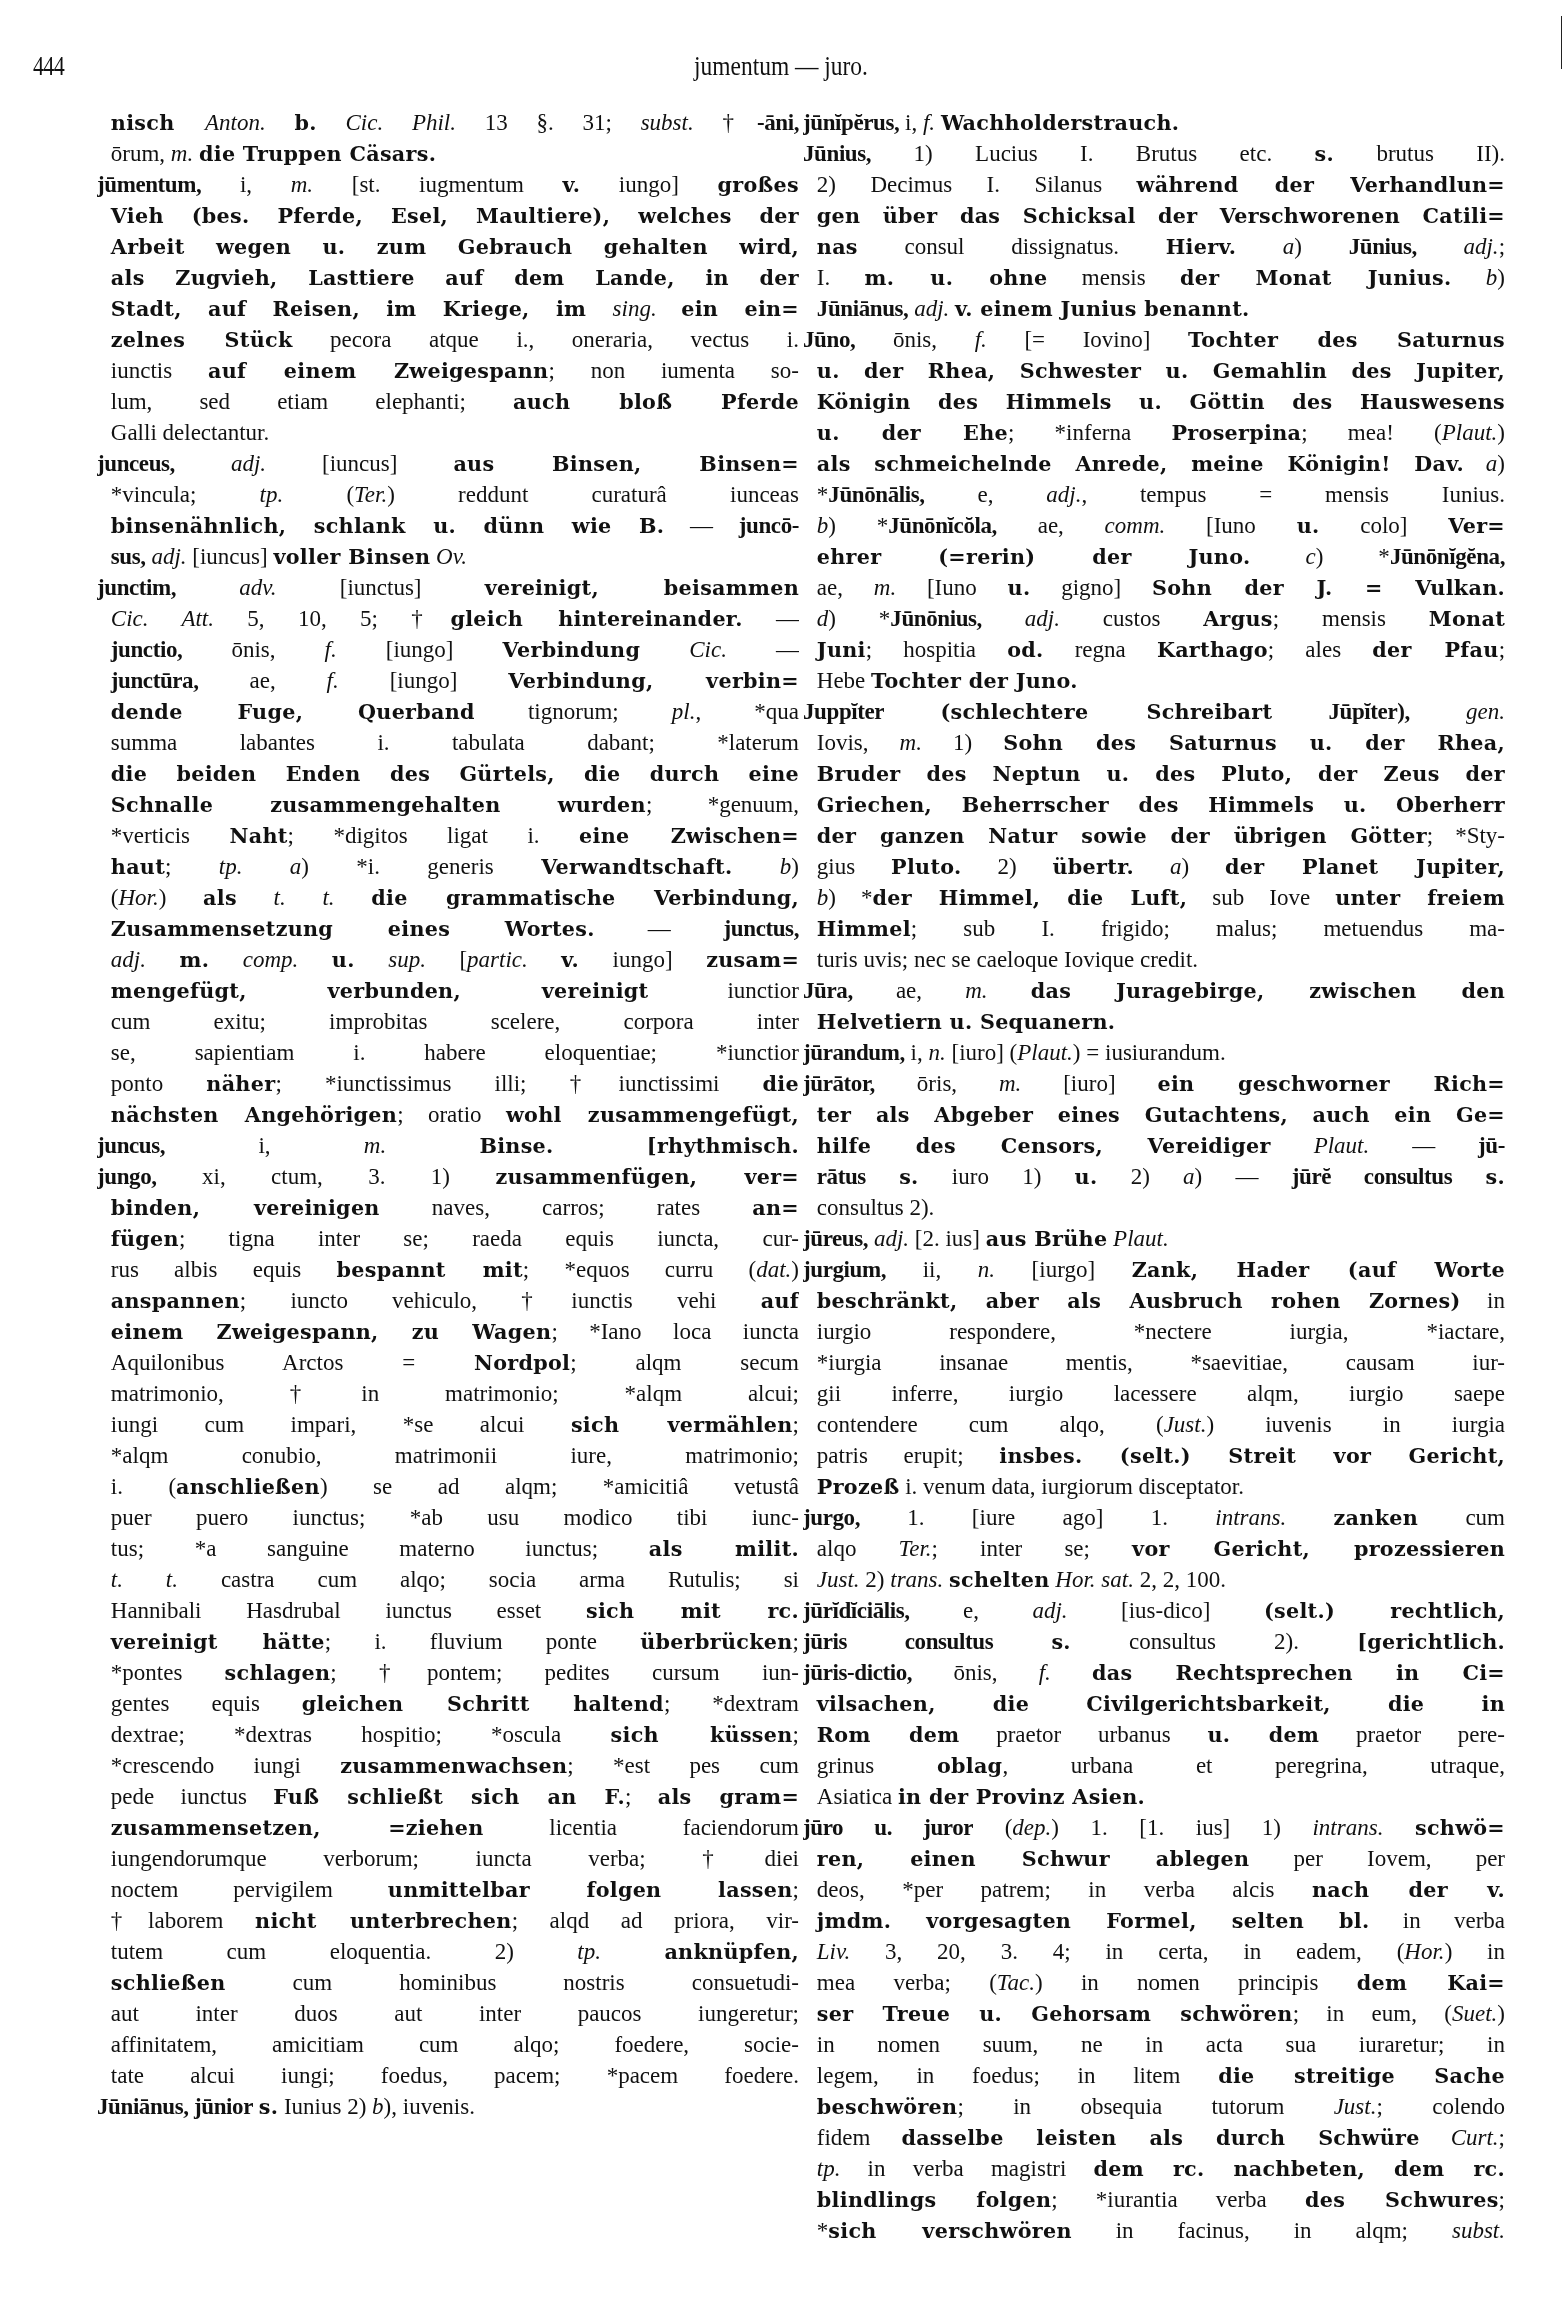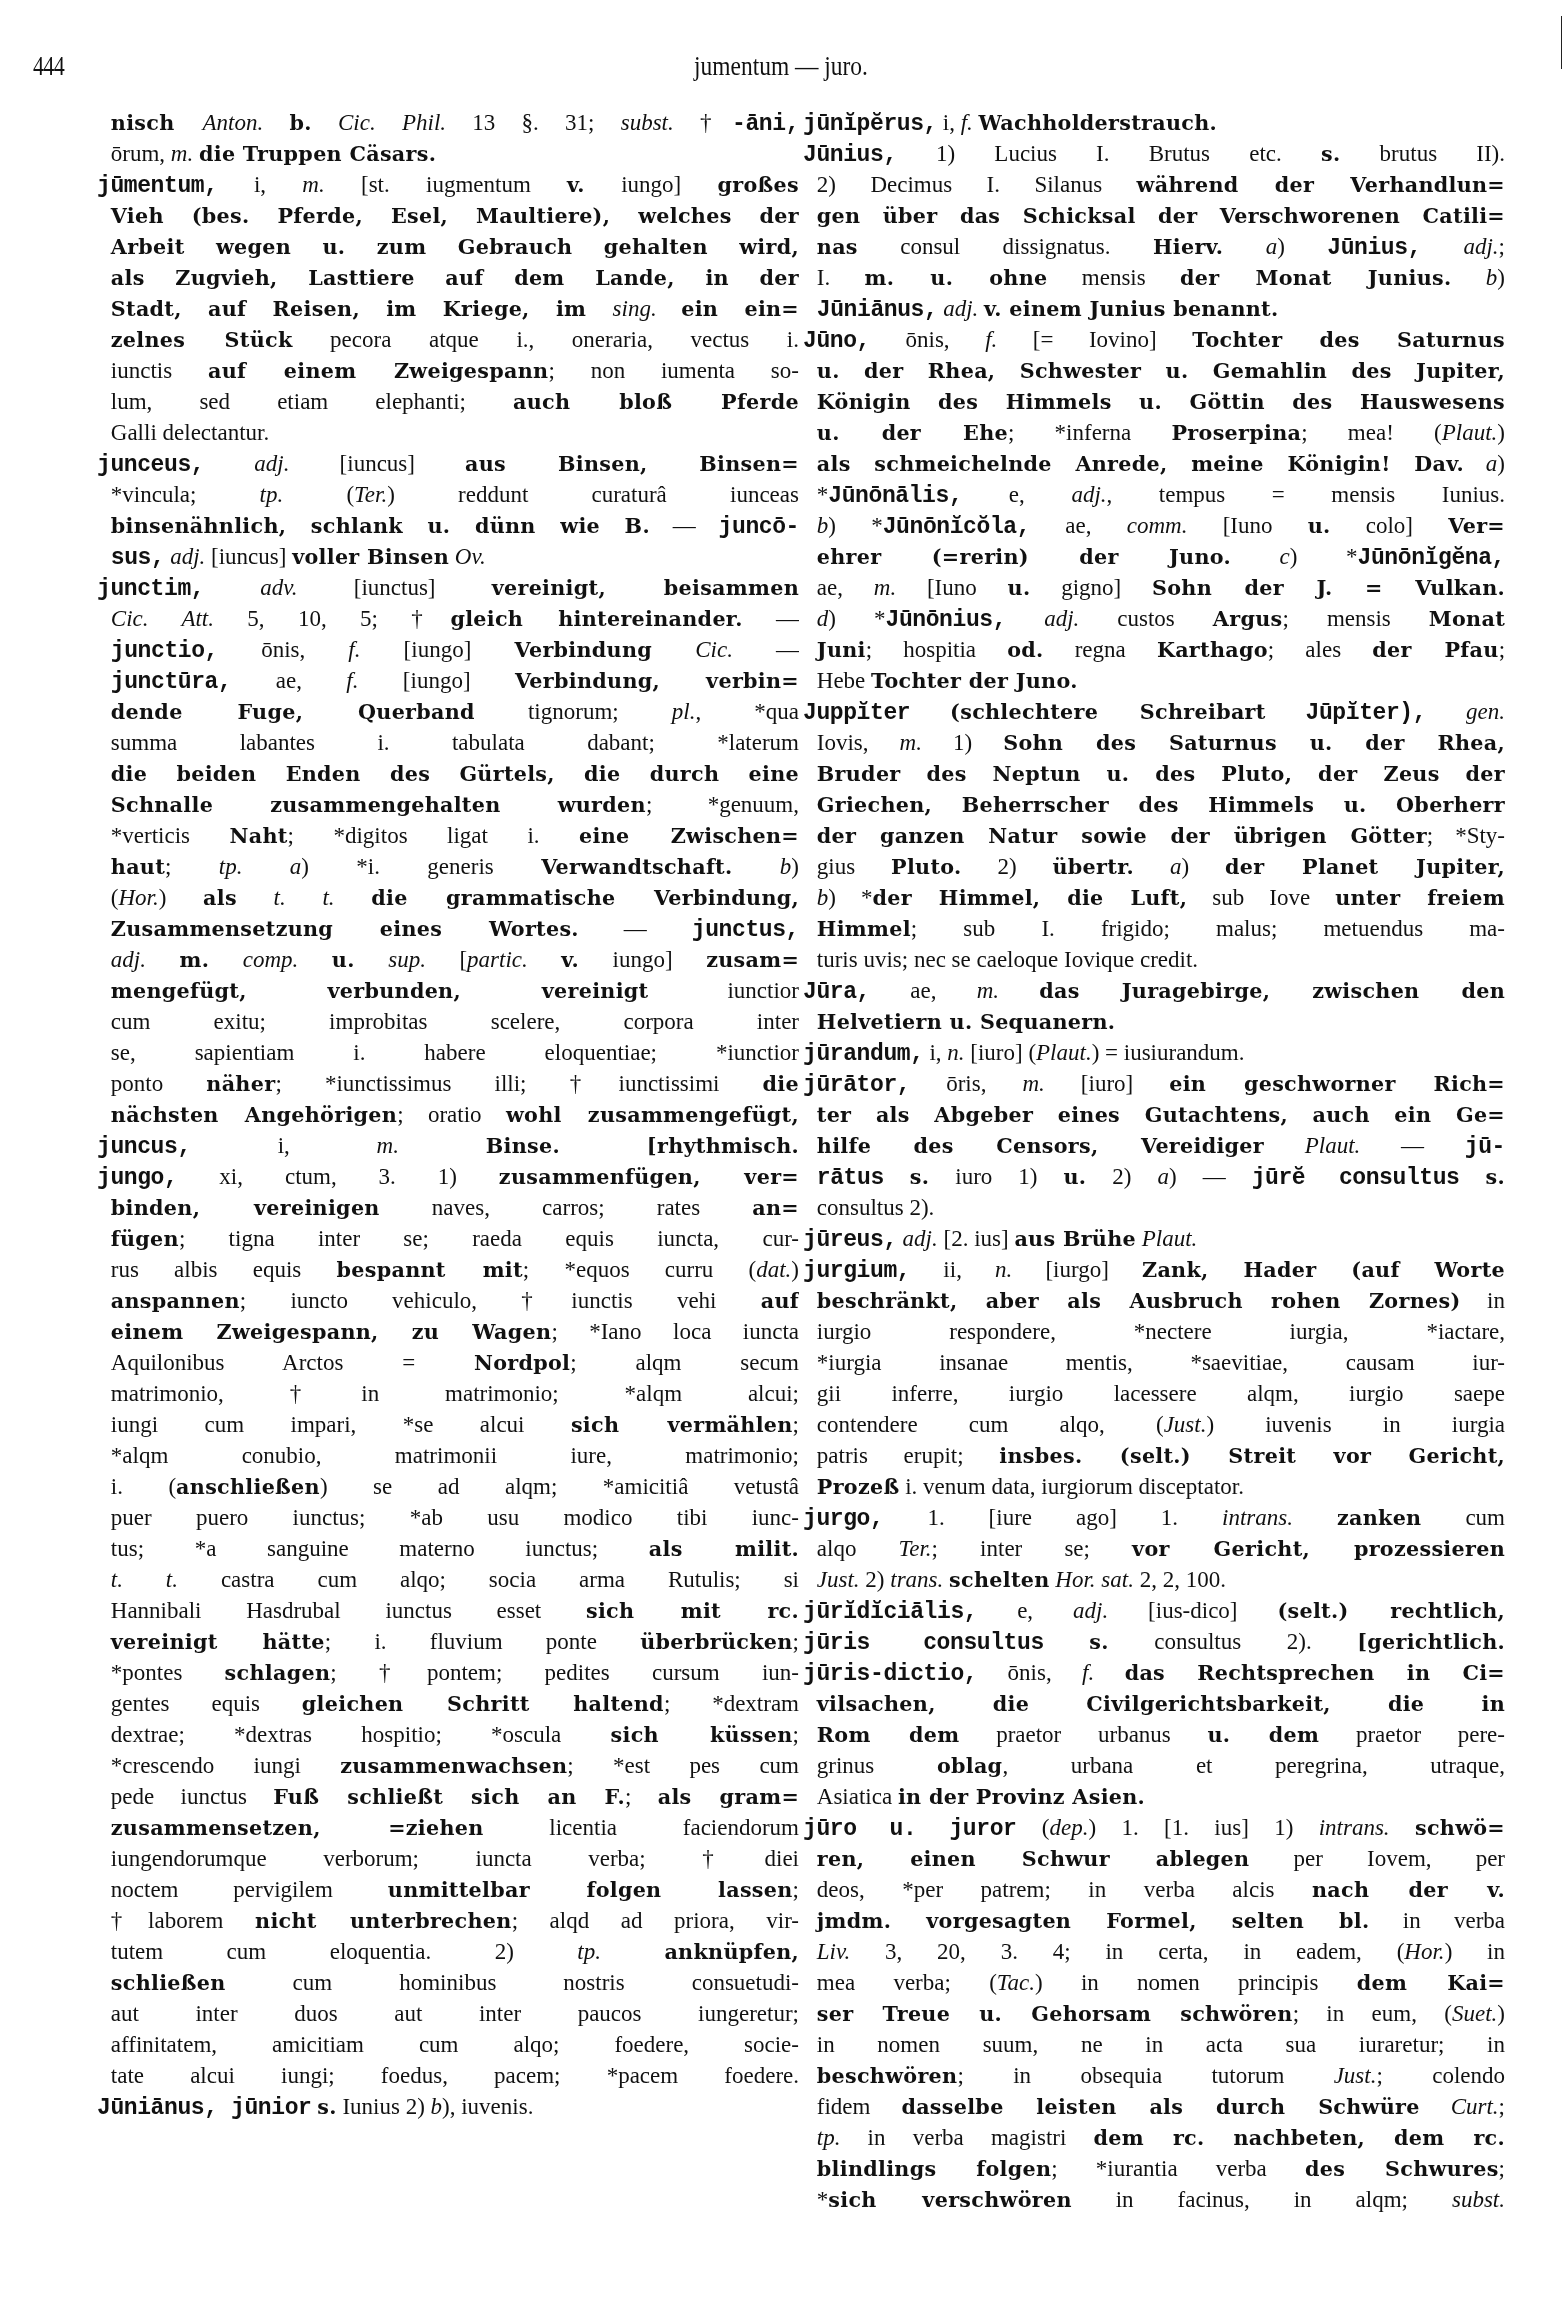--- a/index.html
+++ b/index.html
@@ -8,21 +8,21 @@
   .page-number { position: absolute; left: 33px; top: 0; font-family: "Liberation Serif", serif; font-size: 27.6px; letter-spacing: -0.9px; transform: scaleX(0.8); transform-origin: left; }
   .running-head { position: absolute; left: 0; width: 1562px; text-align: center; top: 0; font-family: "Liberation Serif", serif; font-size: 27.6px; transform: scaleX(0.85); }
   .edge-mark { position: absolute; left: 1561px; top: 15.5px; width: 1.7px; height: 53px; background: #222; }
   .column { position: absolute; top: 107px; }
   .col-left { left: 97px; width: 702px; }
   .col-right { left: 803px; width: 702px; }
   .line { height: 31px; line-height: 31px; font-family: "Liberation Serif", serif; font-size: 23px; white-space: nowrap; text-align: justify; text-align-last: justify; overflow: hidden; transform-origin: left; }
   .line.indent { padding-left: 13.8px; box-sizing: border-box; }
   .line.head { padding-left: 0; }
   .line.last { text-align-last: left; }
-  .b { font-weight: bold; font-family: Liberation Mono, monospace; letter-spacing: -0.4px; }
+  .b { font-weight: bold; font-family: Liberation Serif, serif; letter-spacing: -0.4px; }
   .i { font-style: italic; }
   .f { font-family: "DejaVu Serif", serif; font-weight: bold; font-size: 20.7px; letter-spacing: 0.3px; }
   .n { }
 </style>
 </head>
 <body>
 
 <div class="page-header">
   <span class="page-number">444</span>
   <div class="running-head">jumentum — juro.</div>
@@ -153,19 +153,20 @@
     <div class="line indent"><span class="n">grinus </span><span class="f">oblag</span><span class="n">, urbana et peregrina, utraque,</span></div>
     <div class="line indent last"><span class="n">Asiatica </span><span class="f">in der Provinz Asien.</span></div>
     <div class="line head"><span class="b">jūro u. juror</span><span class="n"> (</span><span class="i">dep.</span><span class="n">) 1. [1. ius] 1) </span><span class="i">intrans.</span><span class="n"> </span><span class="f">schwö=</span></div>
     <div class="line indent"><span class="f">ren, einen Schwur ablegen</span><span class="n"> per Iovem, per</span></div>
     <div class="line indent"><span class="n">deos, *per patrem; in verba alcis </span><span class="f">nach der v.</span></div>
     <div class="line indent"><span class="f">jmdm. vorgesagten Formel, selten bl.</span><span class="n"> in verba</span></div>
     <div class="line indent"><span class="i">Liv.</span><span class="n"> 3, 20, 3. 4; in certa, in eadem, (</span><span class="i">Hor.</span><span class="n">) in</span></div>
     <div class="line indent"><span class="n">mea verba; (</span><span class="i">Tac.</span><span class="n">) in nomen principis </span><span class="f">dem Kai=</span></div>
     <div class="line indent"><span class="f">ser Treue u. Gehorsam schwören</span><span class="n">; in eum, (</span><span class="i">Suet.</span><span class="n">)</span></div>
     <div class="line indent"><span class="n">in nomen suum, ne in acta sua iuraretur; in</span></div>
+    <div class="line indent"><span class="n">legem, in foedus; in litem </span><span class="f">die streitige Sache</span></div>
     <div class="line indent"><span class="f">beschwören</span><span class="n">; in obsequia tutorum </span><span class="i">Just.</span><span class="n">; colendo</span></div>
     <div class="line indent"><span class="n">fidem </span><span class="f">dasselbe leisten als durch Schwüre</span><span class="n"> </span><span class="i">Curt.</span><span class="n">;</span></div>
     <div class="line indent"><span class="i">tp.</span><span class="n"> in verba magistri </span><span class="f">dem rc. nachbeten, dem rc.</span></div>
     <div class="line indent"><span class="f">blindlings folgen</span><span class="n">; *iurantia verba </span><span class="f">des Schwures</span><span class="n">;</span></div>
     <div class="line indent"><span class="n">*</span><span class="f">sich verschwören</span><span class="n"> in facinus, in alqm; </span><span class="i">subst.</span></div>
   </div>
 
 
 </body></html>

